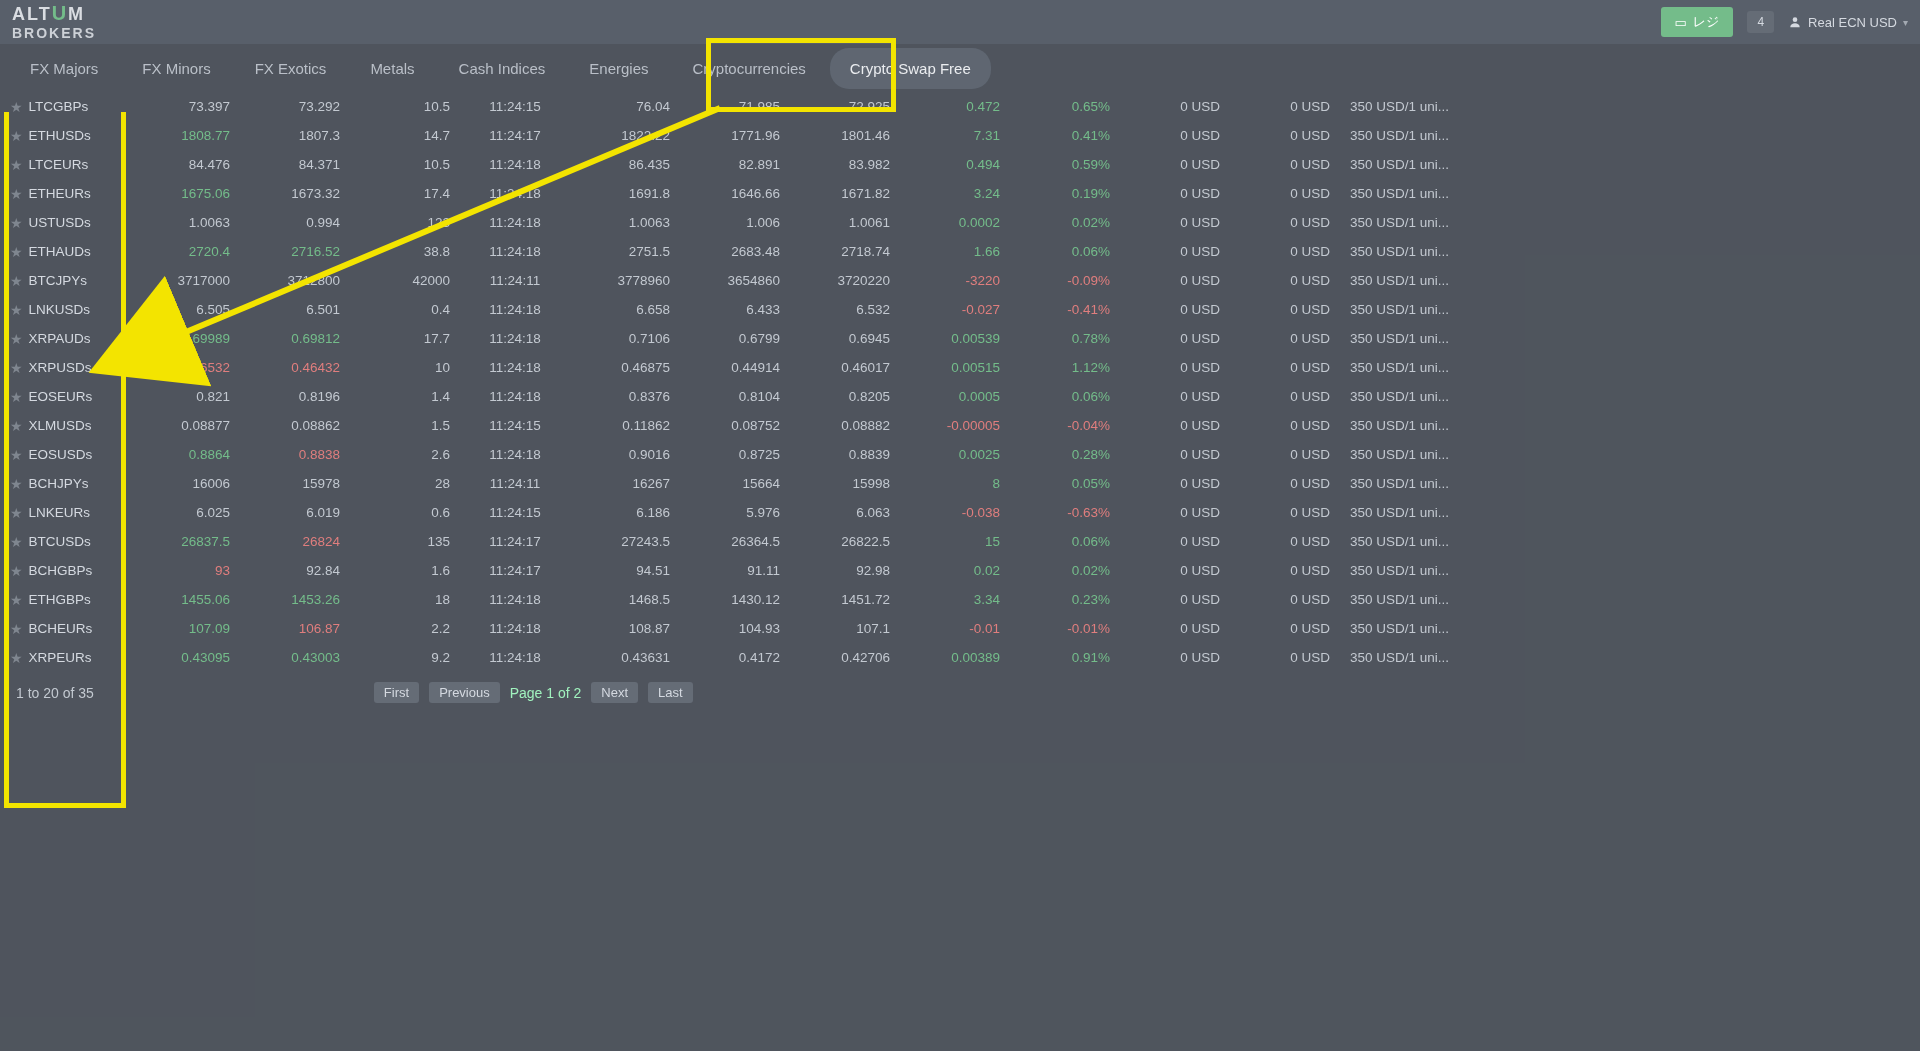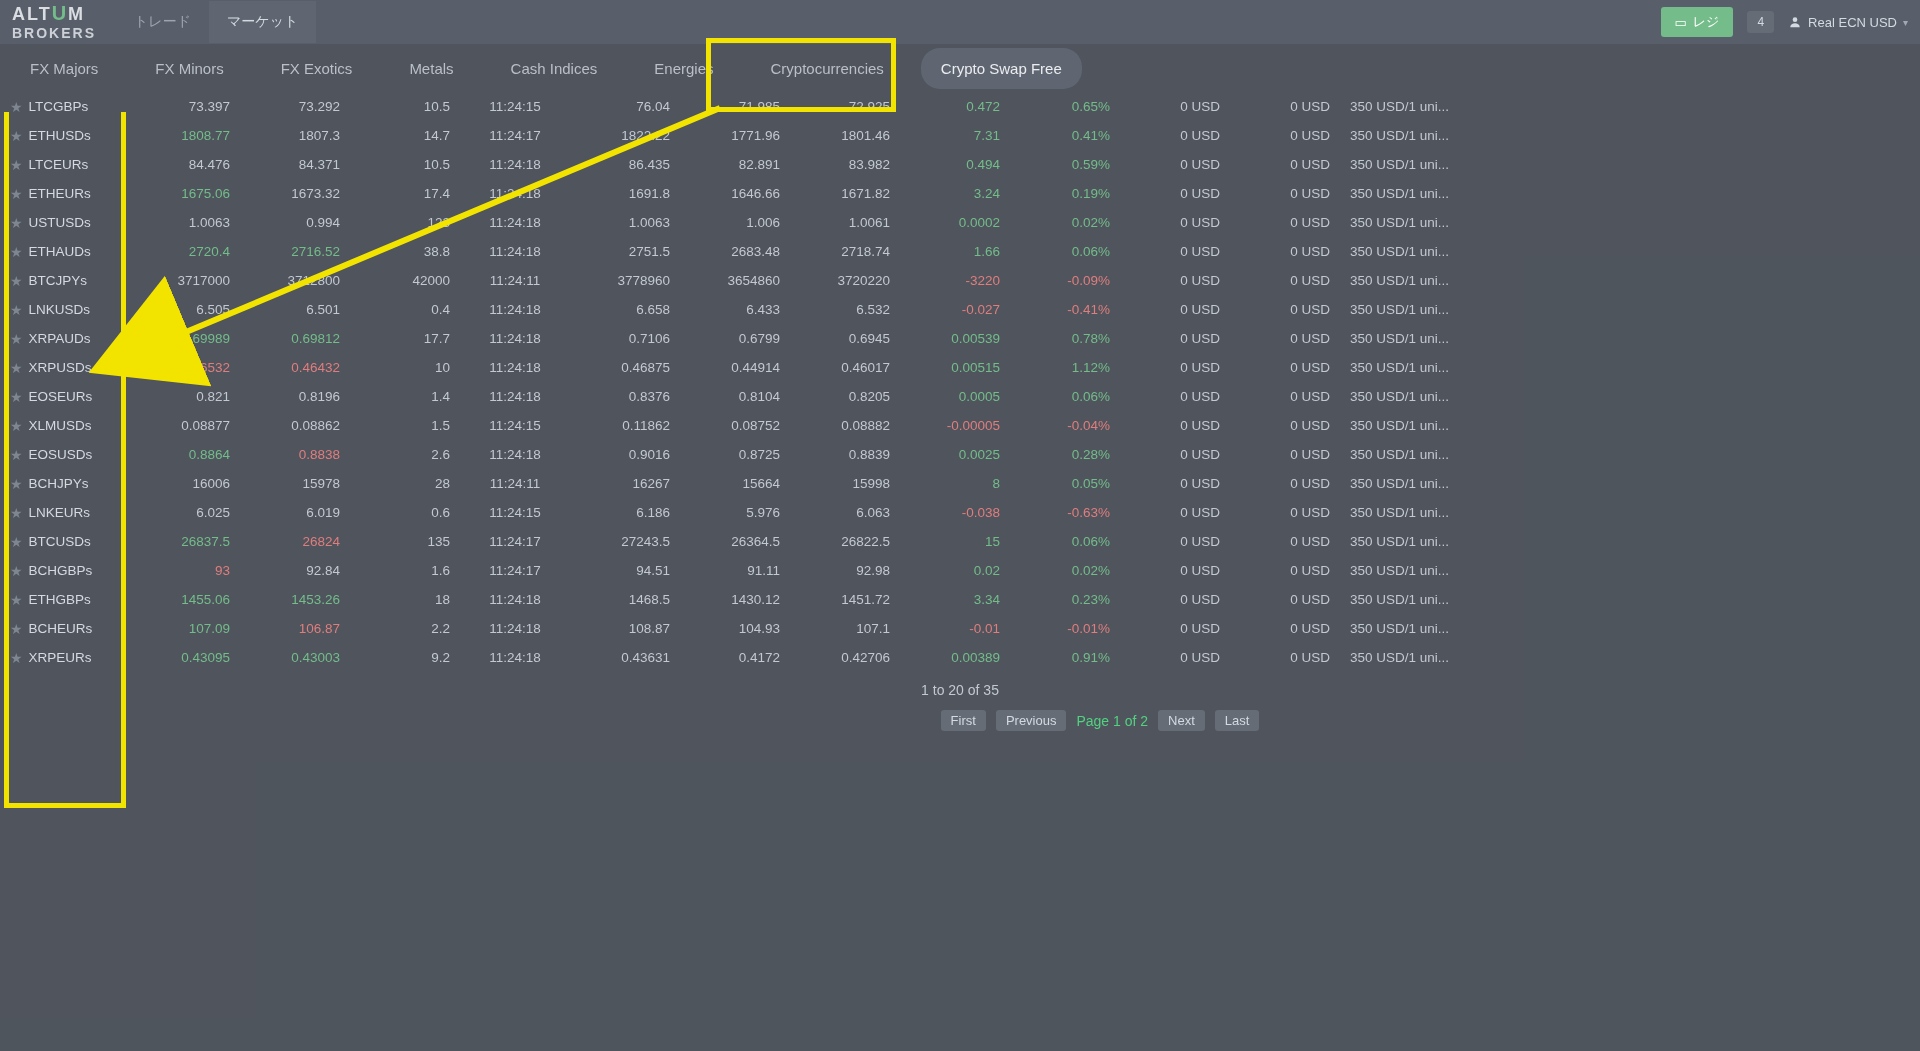--- a/index.html
+++ b/index.html
@@ -71,21 +71,21 @@
   .account { display: flex; align-items: center; gap: 6px; color: #c9cfd8; font-size: 13px; }
   .person-icon { width: 14px; height: 14px; }
   .caret { font-size: 10px; color:#8a919d; }
 
   
   .cat-tabs {
     height: 48px;
     display: flex;
     align-items: center;
     padding: 0 10px;
-    gap: 17px;
+    gap: 4px;
     position: relative;
     z-index: 2;
   }
   .cat-tab {
     padding: 12px 20px;
     font-size: 15px;
     color: #a7aeb9;
     cursor: pointer;
   }
   .cat-tab.highlight {
@@ -124,53 +124,47 @@
   .star { color: #5c6470; font-size: 14px; }
   .c-neutral { color: #b3bac4; }
   .c-green { color: #4daa6a; }
   .c-red { color: #d85a5a; }
   .txt-c { text-align: center !important; }
 
   
   .pager {
     display: flex;
     align-items: center;
-    gap: 12px;
     padding: 10px 16px;
     font-size: 14px;
     position: relative;
     z-index: 2;
-    flex-direction: column;
   }
   .pager-left { color:#b3bac4; }
   .pager-mid { margin-left: 280px; display:flex; align-items:center; gap:10px; }
   .pg-btn {
     background: #3a4350;
     color: #c9cfd8;
     padding: 3px 10px;
     border-radius: 3px;
     font-size: 13px;
   }
-  .pg-info { color:#22c55e; }
+  .pg-info { color:#86efac; }
 </style>
 </head>
 <body>
 
 <div class="header">
   <div class="logo">
     <div class="top">
       <span>ALT</span>
         <span class="u">U</span>
         <span>M</span>
     </div>
     <div class="bottom">BROKERS</div>
-  </div>
-  <div class="top-tabs">
-    <div class="top-tab">トレード</div>
-    <div class="top-tab active">マーケット</div>
   </div>
   <div class="header-right">
     <div class="deposit-btn">
       <span>▭</span>
       <span>レジ</span>
     </div>
     <div class="notif-badge">4</div>
     <div class="account">
       <svg class="person-icon" viewBox="0 0 24 24" fill="#c9cfd8">
           <circle cx="12" cy="8" r="4"></circle>

